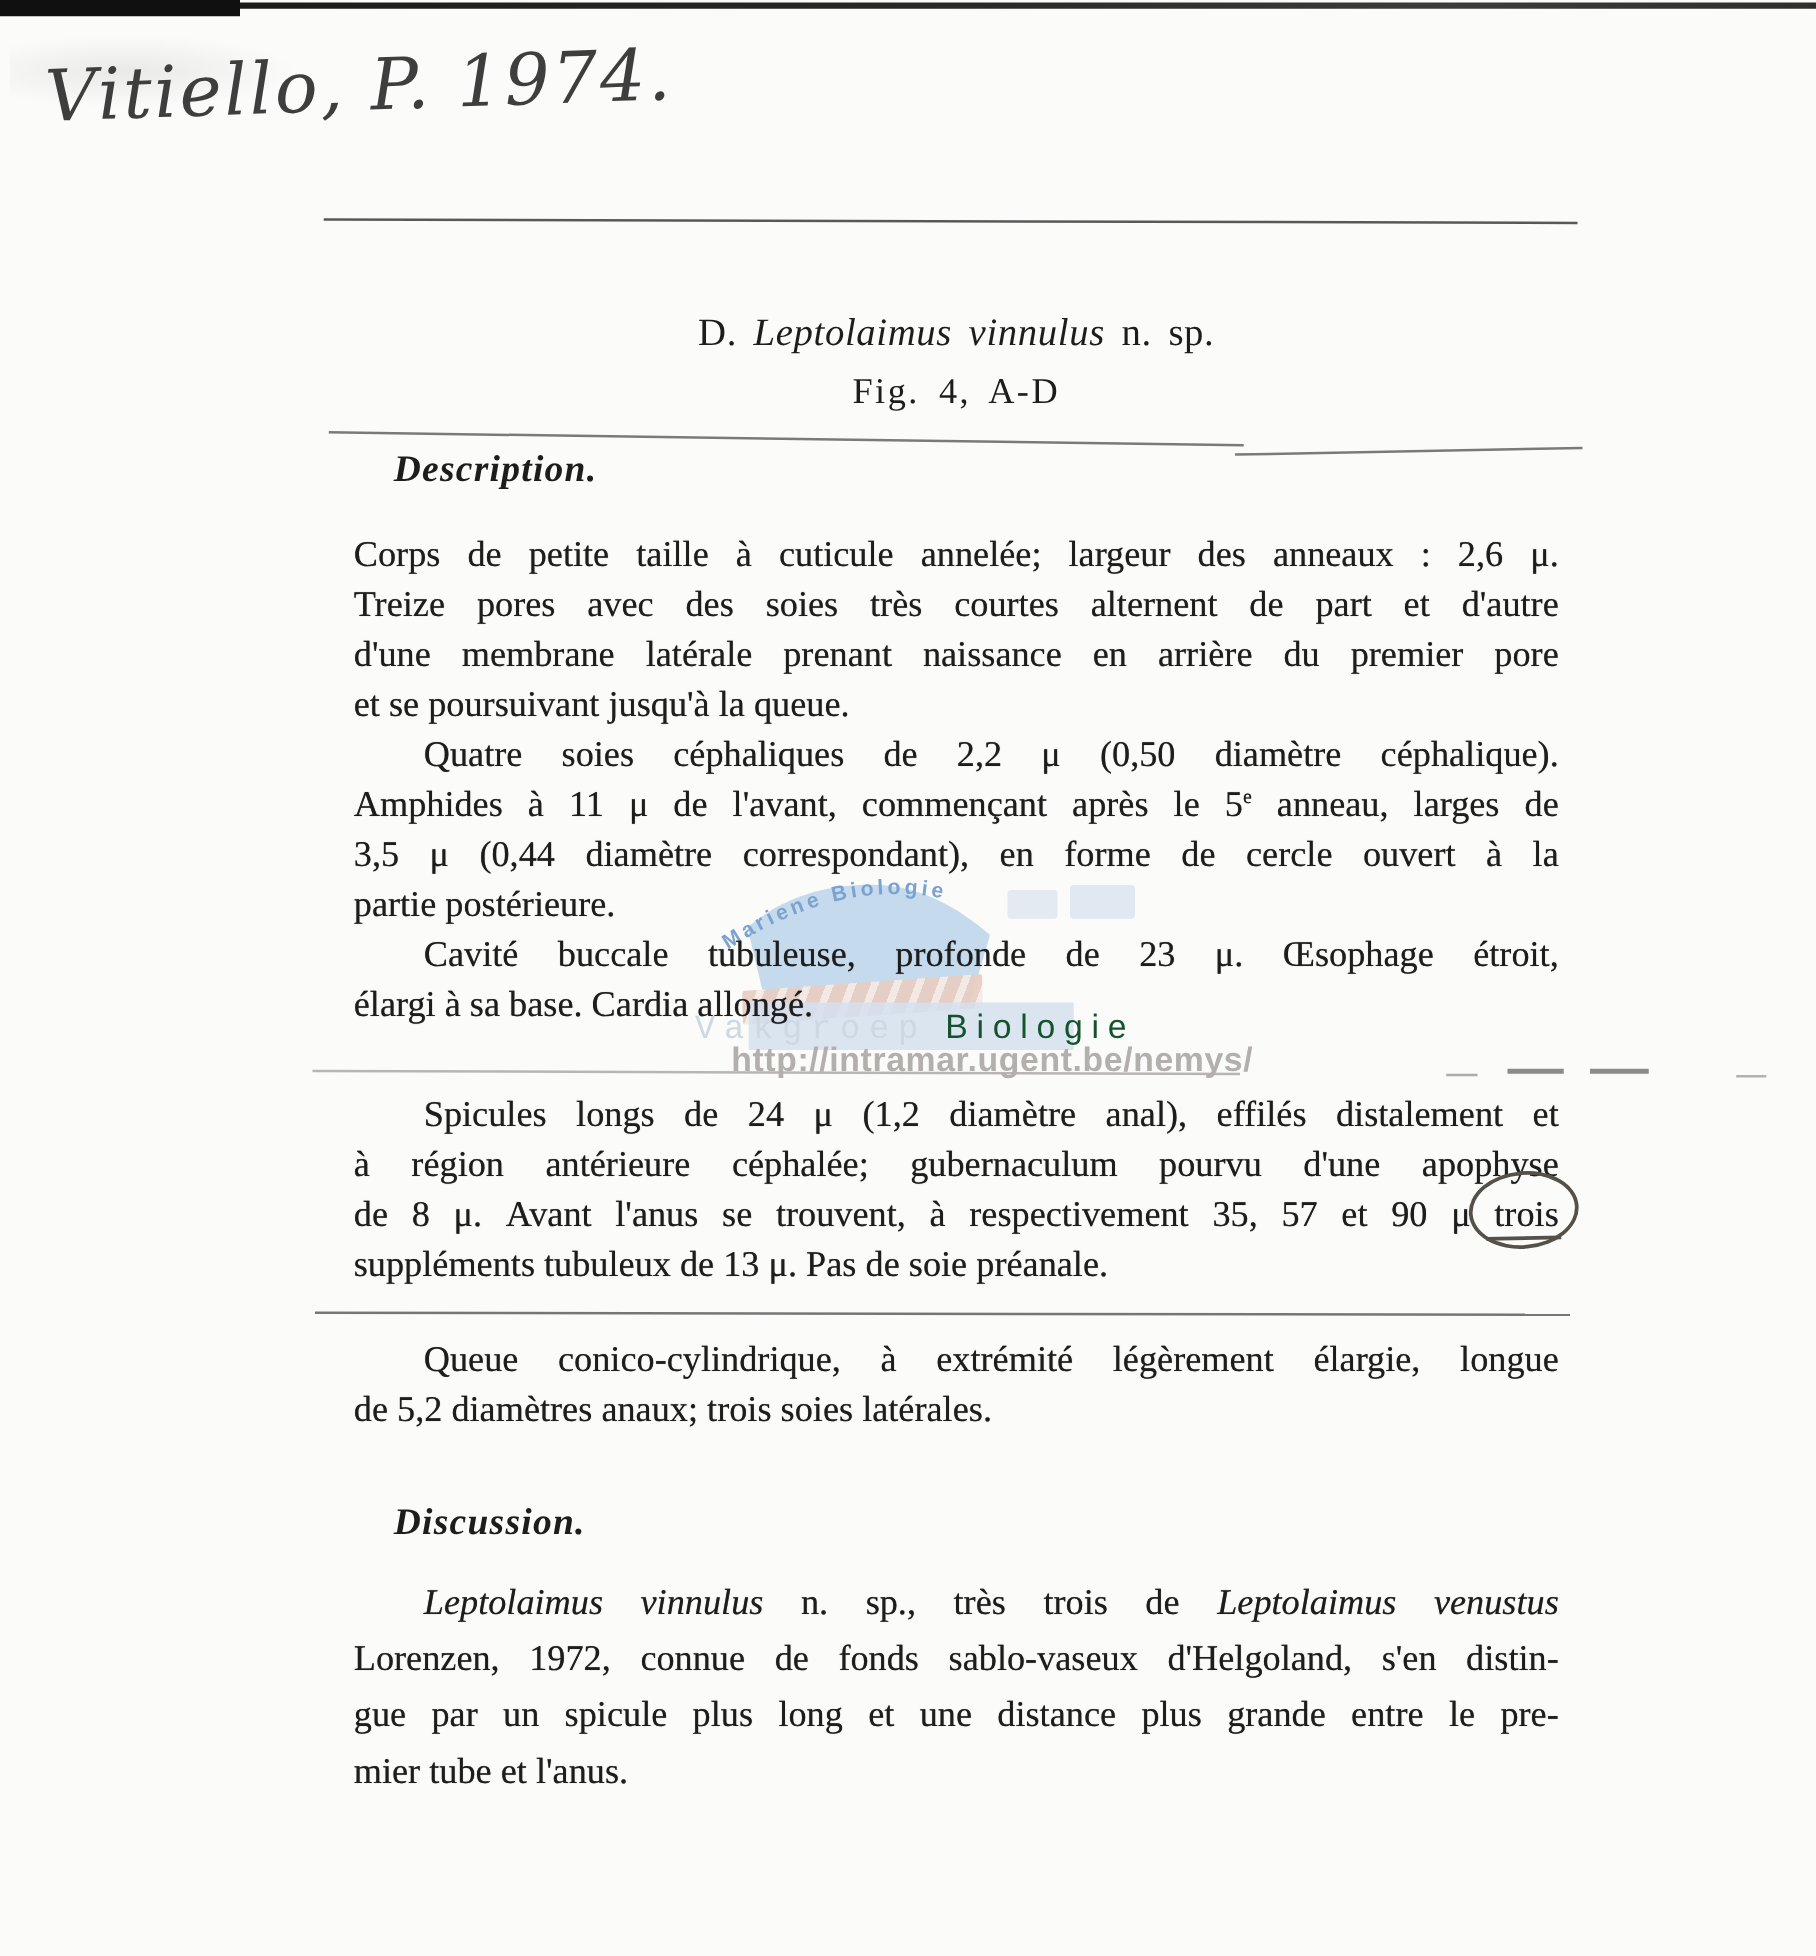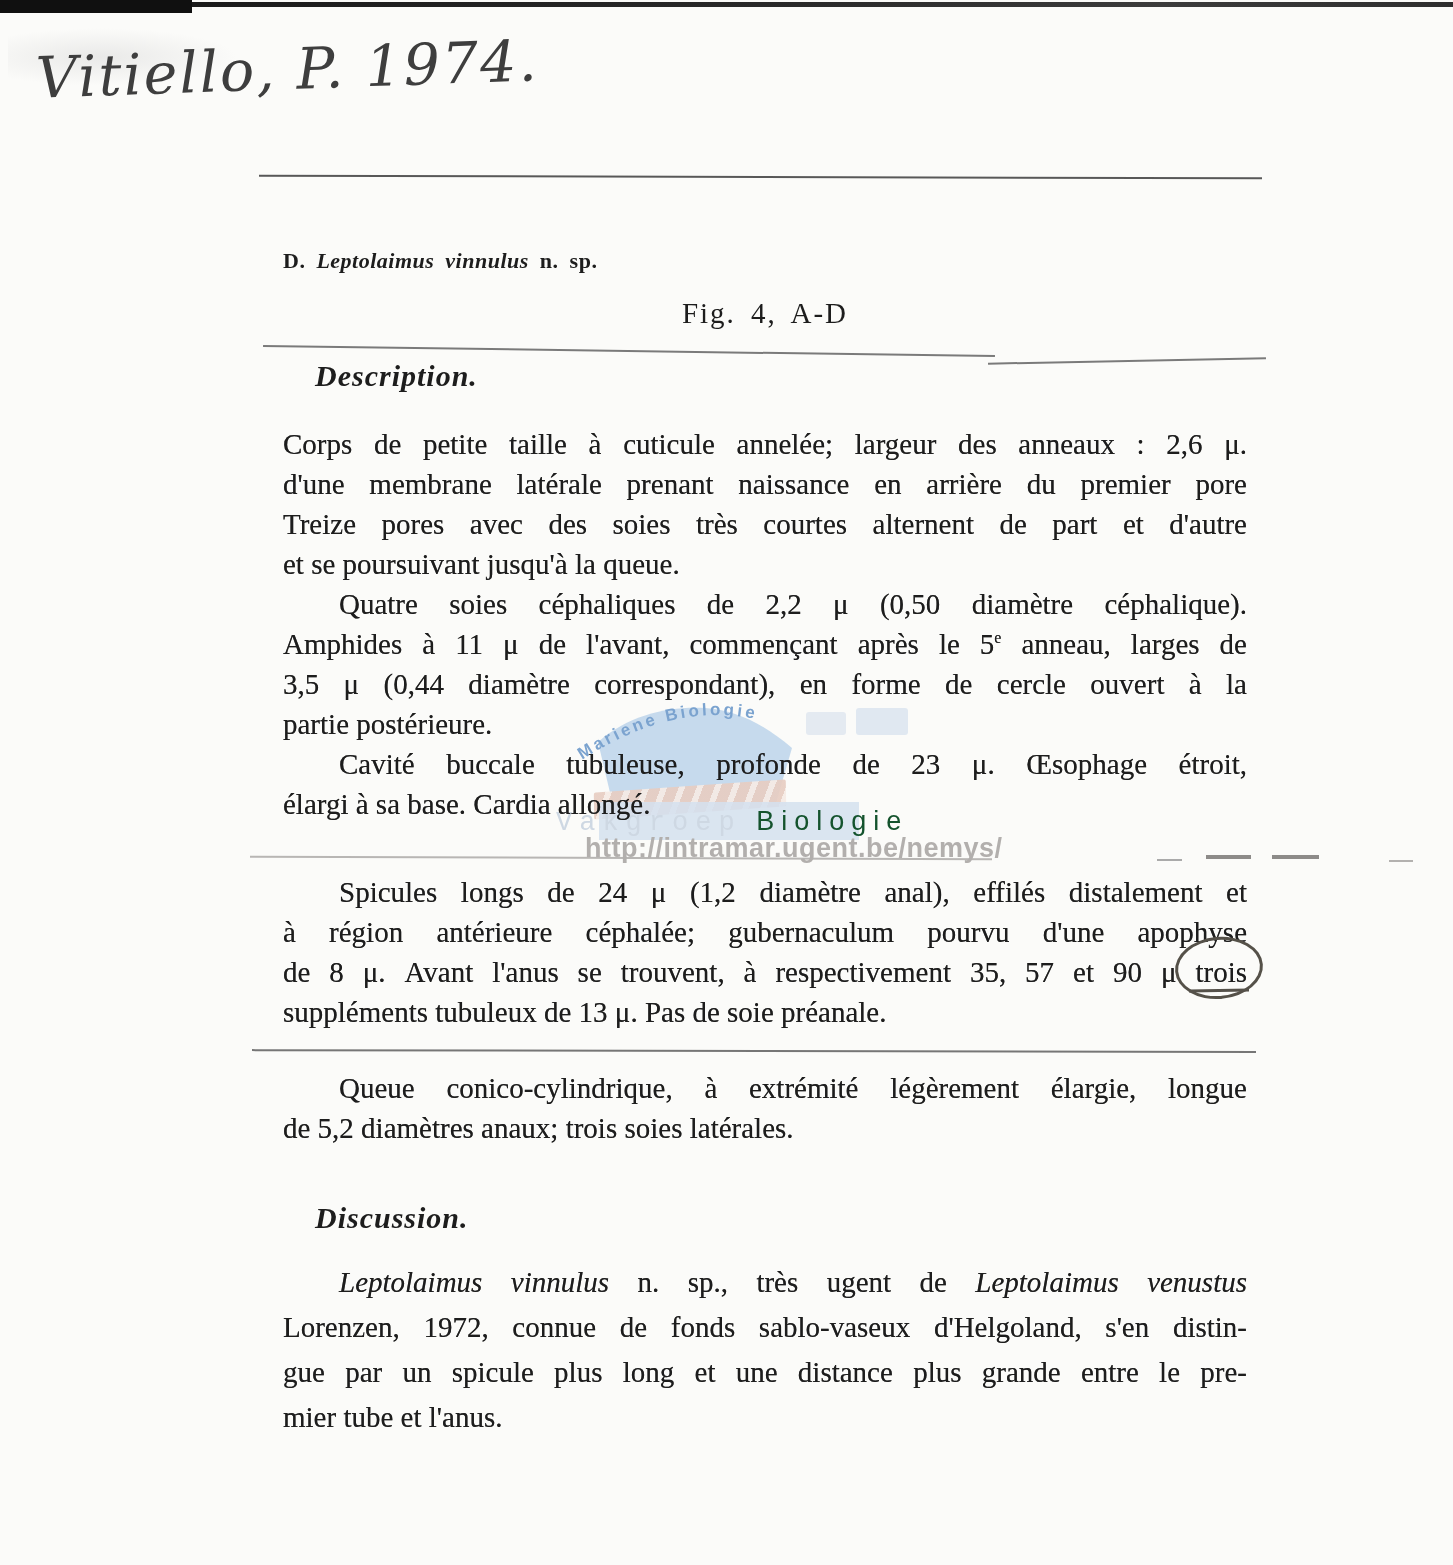--- a/index.html
+++ b/index.html
@@ -28,21 +28,21 @@
   .rule-4{left:252px;top:1050px;width:1004px;transform:rotate(.1deg);background:#767676;}
   
   .handwriting{
     position:absolute;left:36px;top:36px;
     font-family:"DejaVu Serif", serif;
     font-style:italic;font-size:57px;color:#3e3e3e;
     transform:rotate(-2deg);letter-spacing:2px;white-space:nowrap;
   }
   
   .textcol{position:absolute;left:283px;width:964px;}
-  .title{top:248px;font-size:22px;font-weight:bold;letter-spacing:.5px;word-spacing:5px;}
+  .title{top:248px;text-align:center;font-size:31px;font-weight:normal;letter-spacing:.5px;word-spacing:5px;}
   .title .sp{font-style:italic;}
   .figcap{top:297px;text-align:center;font-size:29px;letter-spacing:2px;word-spacing:6px;}
   .sechead{font-size:30px;font-weight:bold;font-style:italic;letter-spacing:1px;margin-left:32px;}
   .head-desc{top:359px;}
   .head-disc{top:1201px;}
   
   .body-block{font-size:29px;line-height:40px;text-shadow:0 0 .6px rgba(10,10,10,.65);}
   #desc-body{top:424px;}
   #disc-body{top:1260px;line-height:45px;}
   .para{margin:0;}
@@ -127,22 +127,22 @@
 
   <div class="textcol title textlayer" style="position:absolute;">
     <span>D. </span><span class="sp">Leptolaimus vinnulus</span><span> n. sp.</span>
   </div>
   <div class="textcol figcap textlayer" style="position:absolute;">Fig. 4, A-D</div>
 
   <div class="textcol sechead head-desc textlayer" style="position:absolute;">Description.</div>
   <div id="desc-body" class="textcol body-block textlayer" style="position:absolute;">
       <div class="para">
         <div class="line just"><span>Corps de petite taille à cuticule annelée; largeur des anneaux : 2,6 μ.</span></div>
+        <div class="line just"><span>Treize pores avec des soies très courtes alternent de part et d'autre</span></div>
         <div class="line just"><span>d'une membrane latérale prenant naissance en arrière du premier pore</span></div>
-        <div class="line just"><span>Treize pores avec des soies très courtes alternent de part et d'autre</span></div>
         <div class="line"><span>et se poursuivant jusqu'à la queue.</span></div>
       </div>
       <div class="para">
         <div class="line just ind"><span>Quatre soies céphaliques de 2,2 μ (0,50 diamètre céphalique).</span></div>
         <div class="line just"><span>Amphides à 11 μ de l'avant, commençant après le 5</span><span class="sup">e</span><span> anneau, larges de</span></div>
         <div class="line just"><span>3,5 μ (0,44 diamètre correspondant), en forme de cercle ouvert à la</span></div>
         <div class="line"><span>partie postérieure.</span></div>
       </div>
       <div class="para">
         <div class="line just ind"><span>Cavité buccale tubuleuse, profonde de 23 μ. Œsophage étroit,</span></div>
@@ -156,20 +156,20 @@
       </div>
       <div class="para" style="margin-top: 36px;">
         <div class="line just ind"><span>Queue conico-cylindrique, à extrémité légèrement élargie, longue</span></div>
         <div class="line"><span>de 5,2 diamètres anaux; trois soies latérales.</span></div>
       </div>
     </div>
 
   <div class="textcol sechead head-disc textlayer" style="position:absolute;">Discussion.</div>
   <div id="disc-body" class="textcol body-block textlayer" style="position:absolute;">
       <div class="para">
-        <div class="line just ind"><span class="it">Leptolaimus vinnulus</span><span> n. sp., très ugent de </span><span class="it">Leptolaimus venustus</span></div>
+        <div class="line just ind"><span class="it">Leptolaimus vinnulus</span><span> n. sp., très trois de </span><span class="it">Leptolaimus venustus</span></div>
         <div class="line just"><span>Lorenzen, 1972, connue de fonds sablo-vaseux d'Helgoland, s'en distin-</span></div>
         <div class="line just"><span>gue par un spicule plus long et une distance plus grande entre le pre-</span></div>
         <div class="line"><span>mier tube et l'anus.</span></div>
       </div>
     </div>
 
 </div>
 
 </body></html>

